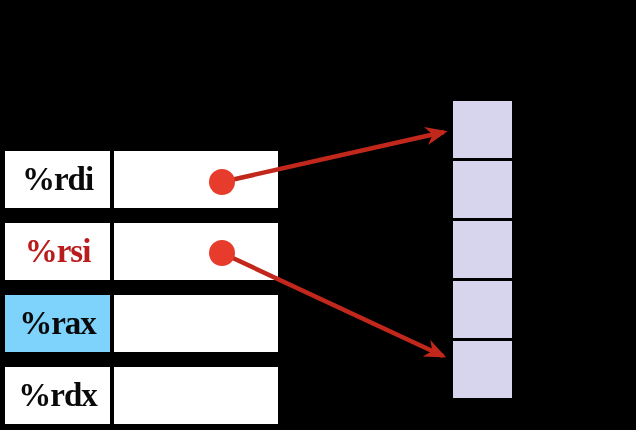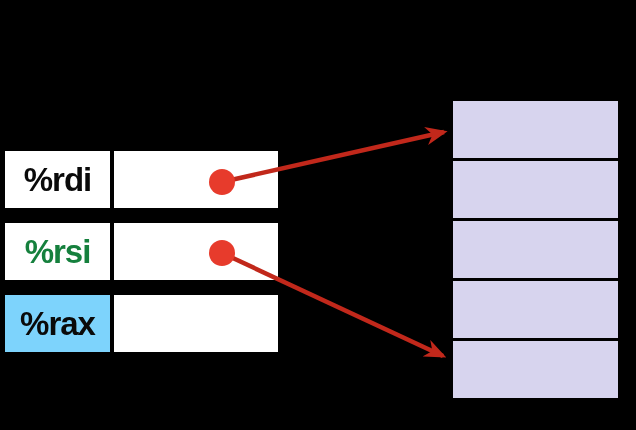--- a/index.html
+++ b/index.html
@@ -1,21 +1,21 @@
 <!DOCTYPE html>
 <html><head>
 <meta charset="utf-8">
 <style>
   html, body { margin: 0; padding: 0; background: #000; }
   #canvas {
     position: relative;
-    width: 636px;
+    width: 512px;
     height: 430px;
     overflow: hidden;
-    font-family: Liberation Sans, sans-serif;
+    font-family: Liberation Serif, serif;
   }
   .reg-row { position: absolute; left: 0; width: 278px; height: 57px; }
   .reg-label {
     position: absolute; left: 5px; top: 0; width: 105px; height: 57px;
     background: #ffffff; color: #0a0a0a;
     font-size: 33px; font-weight: bold;
     line-height: 57px; text-align: center;
     letter-spacing: -1px;
   }
   .reg-value {
@@ -35,29 +35,33 @@
 <body>
 
 <div id="canvas" style="background-color: rgb(0, 0, 0);">
 
   <div class="reg-row" style="top:151px">
     <div class="reg-label" style="background-color: rgb(255, 255, 255); color: rgb(10, 10, 10);">%rdi</div>
     <div class="reg-value" style="background-color: rgb(255, 255, 255);"></div>
   </div>
 
   <div class="reg-row" style="top:223px">
-    <div class="reg-label" style="background-color: rgb(255, 255, 255); color: #15803d;">%rsi</div>
+    <div class="reg-label" style="background-color: rgb(255, 255, 255); color: #b91c1c;">%rsi</div>
     <div class="reg-value" style="background-color: rgb(255, 255, 255);"></div>
   </div>
 
   <div class="reg-row" style="top:295px">
     <div class="reg-label" style="background-color: #7dd3fc; color: rgb(10, 10, 10);">%rax</div>
     <div class="reg-value" style="background-color: rgb(255, 255, 255);"></div>
   </div>
 
+  <div class="reg-row" style="top:367px">
+    <div class="reg-label" style="background-color: rgb(255, 255, 255); color: rgb(10, 10, 10);">%rdx</div>
+    <div class="reg-value" style="background-color: rgb(255, 255, 255);"></div>
+  </div>
 
   <div class="mem-cell" style="top: 101px; background-color: rgb(215, 212, 238);"></div>
   <div class="mem-cell" style="top: 161px; background-color: rgb(215, 212, 238);"></div>
   <div class="mem-cell" style="top: 221px; background-color: rgb(215, 212, 238);"></div>
   <div class="mem-cell" style="top: 281px; background-color: rgb(215, 212, 238);"></div>
   <div class="mem-cell" style="top: 341px; background-color: rgb(215, 212, 238);"></div>
 
   <svg id="arrow-layer" width="636" height="430" viewBox="0 0 636 430" xmlns="http://www.w3.org/2000/svg">
     <defs>
       <marker id="stealth-head" viewBox="0 0 12 10" markerWidth="22" markerHeight="19" refX="10" refY="5" orient="auto" markerUnits="userSpaceOnUse">

